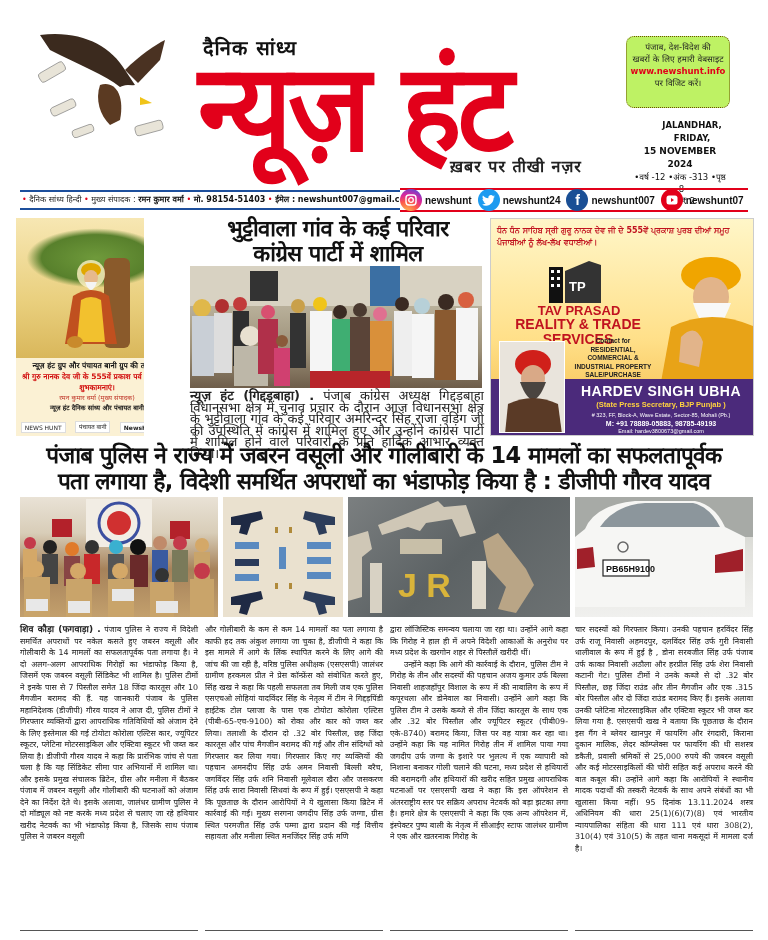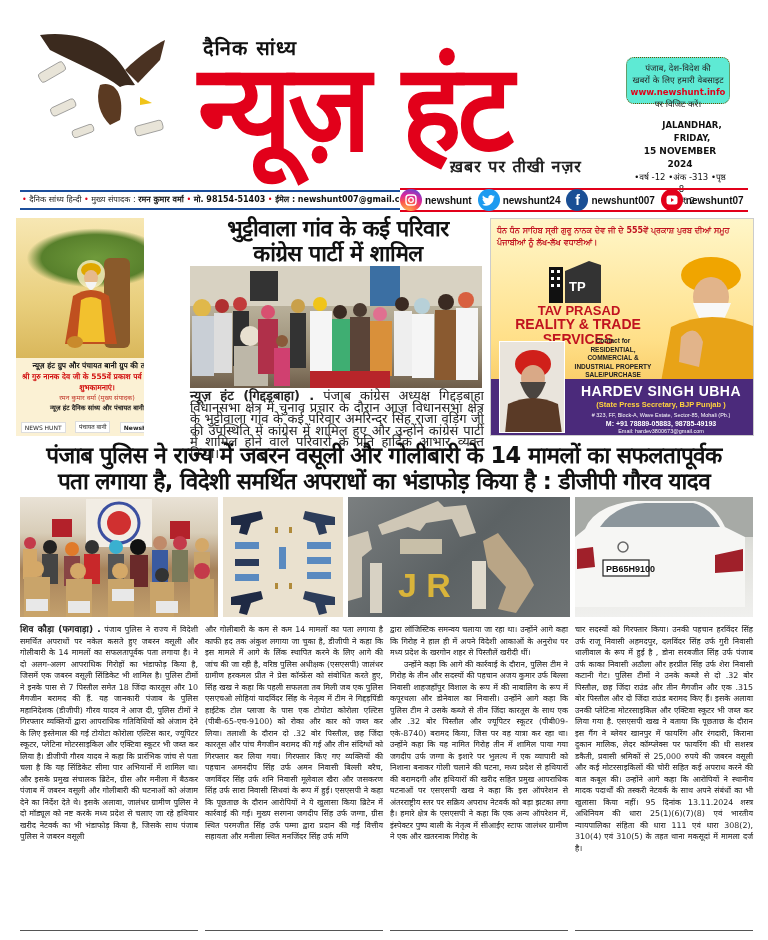--- a/index.html
+++ b/index.html
@@ -5,21 +5,21 @@
   * { box-sizing: border-box; margin: 0; padding: 0; }
   html, body { width: 768px; height: 940px; background: #ffffff; overflow: hidden; }
   body { font-family: "DejaVu Sans", sans-serif; color: #222; position: relative; }
 
   
   .masthead { position: absolute; left: 0; top: 0; width: 768px; height: 188px; }
   .eagle { position: absolute; left: 20px; top: 25px; width: 150px; height: 115px; }
   .brand-small { position: absolute; left: 203px; top: 34px; font-size: 20px; font-weight: bold; color: #111; letter-spacing: 1px; }
   .brand-big { position: absolute; left: 198px; top: 38px; font-size: 112px; line-height: 130px; font-weight: bold; color: #e2001a; letter-spacing: -4px; font-family: "DejaVu Sans", sans-serif; transform: scaleY(1.08); transform-origin: top left; }
   .tagline { position: absolute; left: 450px; top: 155px; font-size: 16px; font-weight: bold; color: #222; letter-spacing: 1px; }
-  .promo-box { position: absolute; left: 626px; top: 57px; width: 104px; height: 47px; background: #5eead4; border: 1.5px dotted #6a5200; border-radius: 8px; text-align: center; padding-top: 4px; }
+  .promo-box { position: absolute; left: 626px; top: 36px; width: 104px; height: 72px; background: #bef264; border: 1.5px dotted #6a5200; border-radius: 8px; text-align: center; padding-top: 4px; }
   .promo-box .l { font-size: 8.5px; color: #222; line-height: 12px; }
   .promo-box .url { font-size: 8.5px; color: #e2001a; font-weight: bold; line-height: 12px; }
   .dateblock { position: absolute; left: 630px; top: 119px; width: 100px; text-align: center; color: #111; }
   .dateblock .city { font-size: 8.5px; font-weight: bold; line-height: 13px; margin-left: 24px; }
   .dateblock .date { font-size: 9px; font-weight: bold; line-height: 13px; }
   .dateblock .meta { font-size: 8.5px; line-height: 12px; }
 
   
   .infobar { position: absolute; left: 20px; top: 190px; width: 380px; height: 20px; border-top: 2px solid #1d4f9c; border-bottom: 2px solid #1d4f9c; font-size: 8px; line-height: 16px; padding-left: 2px; white-space: nowrap; overflow: hidden; }
   .infobar .dot { color: #e2001a; }

